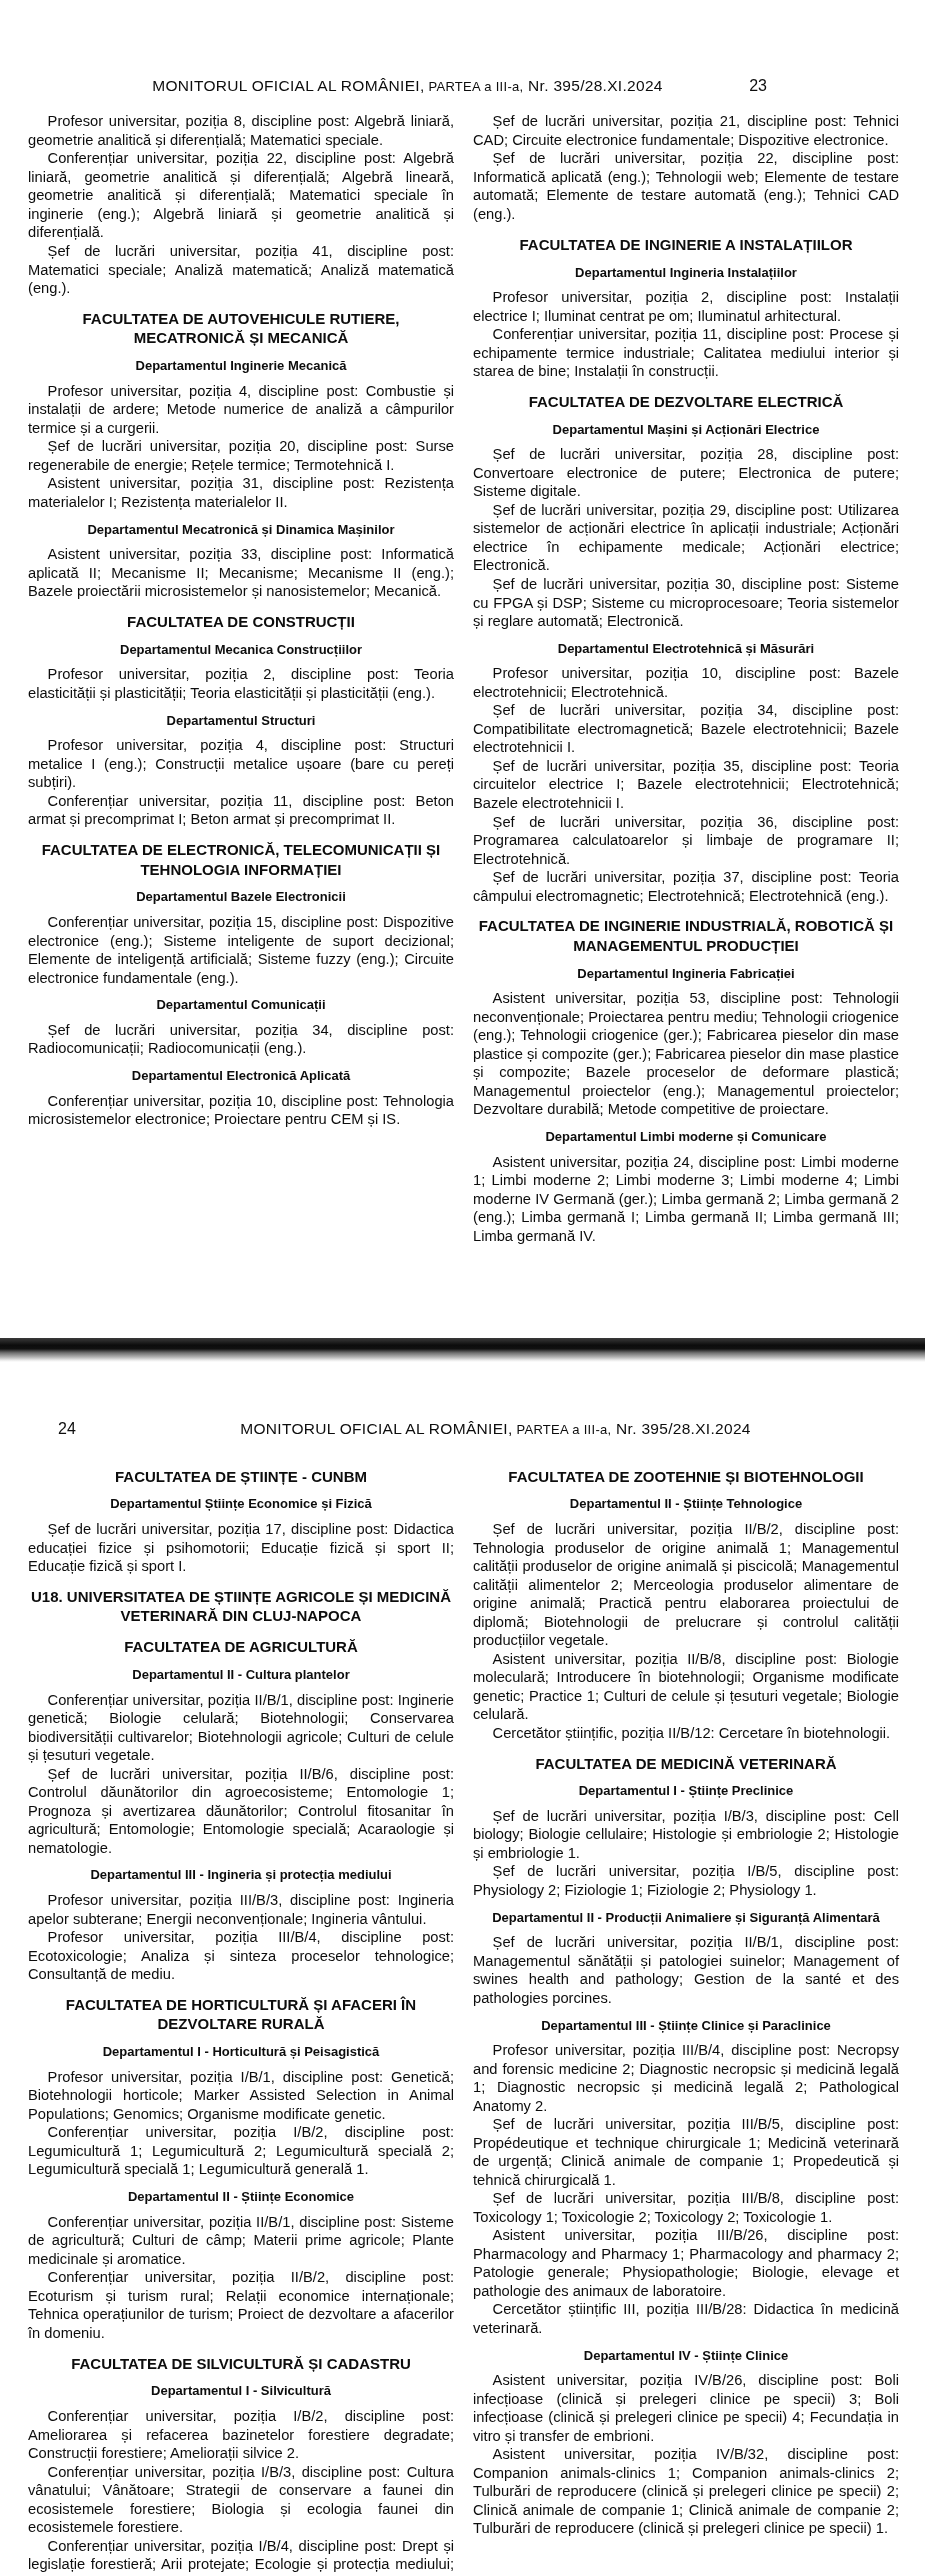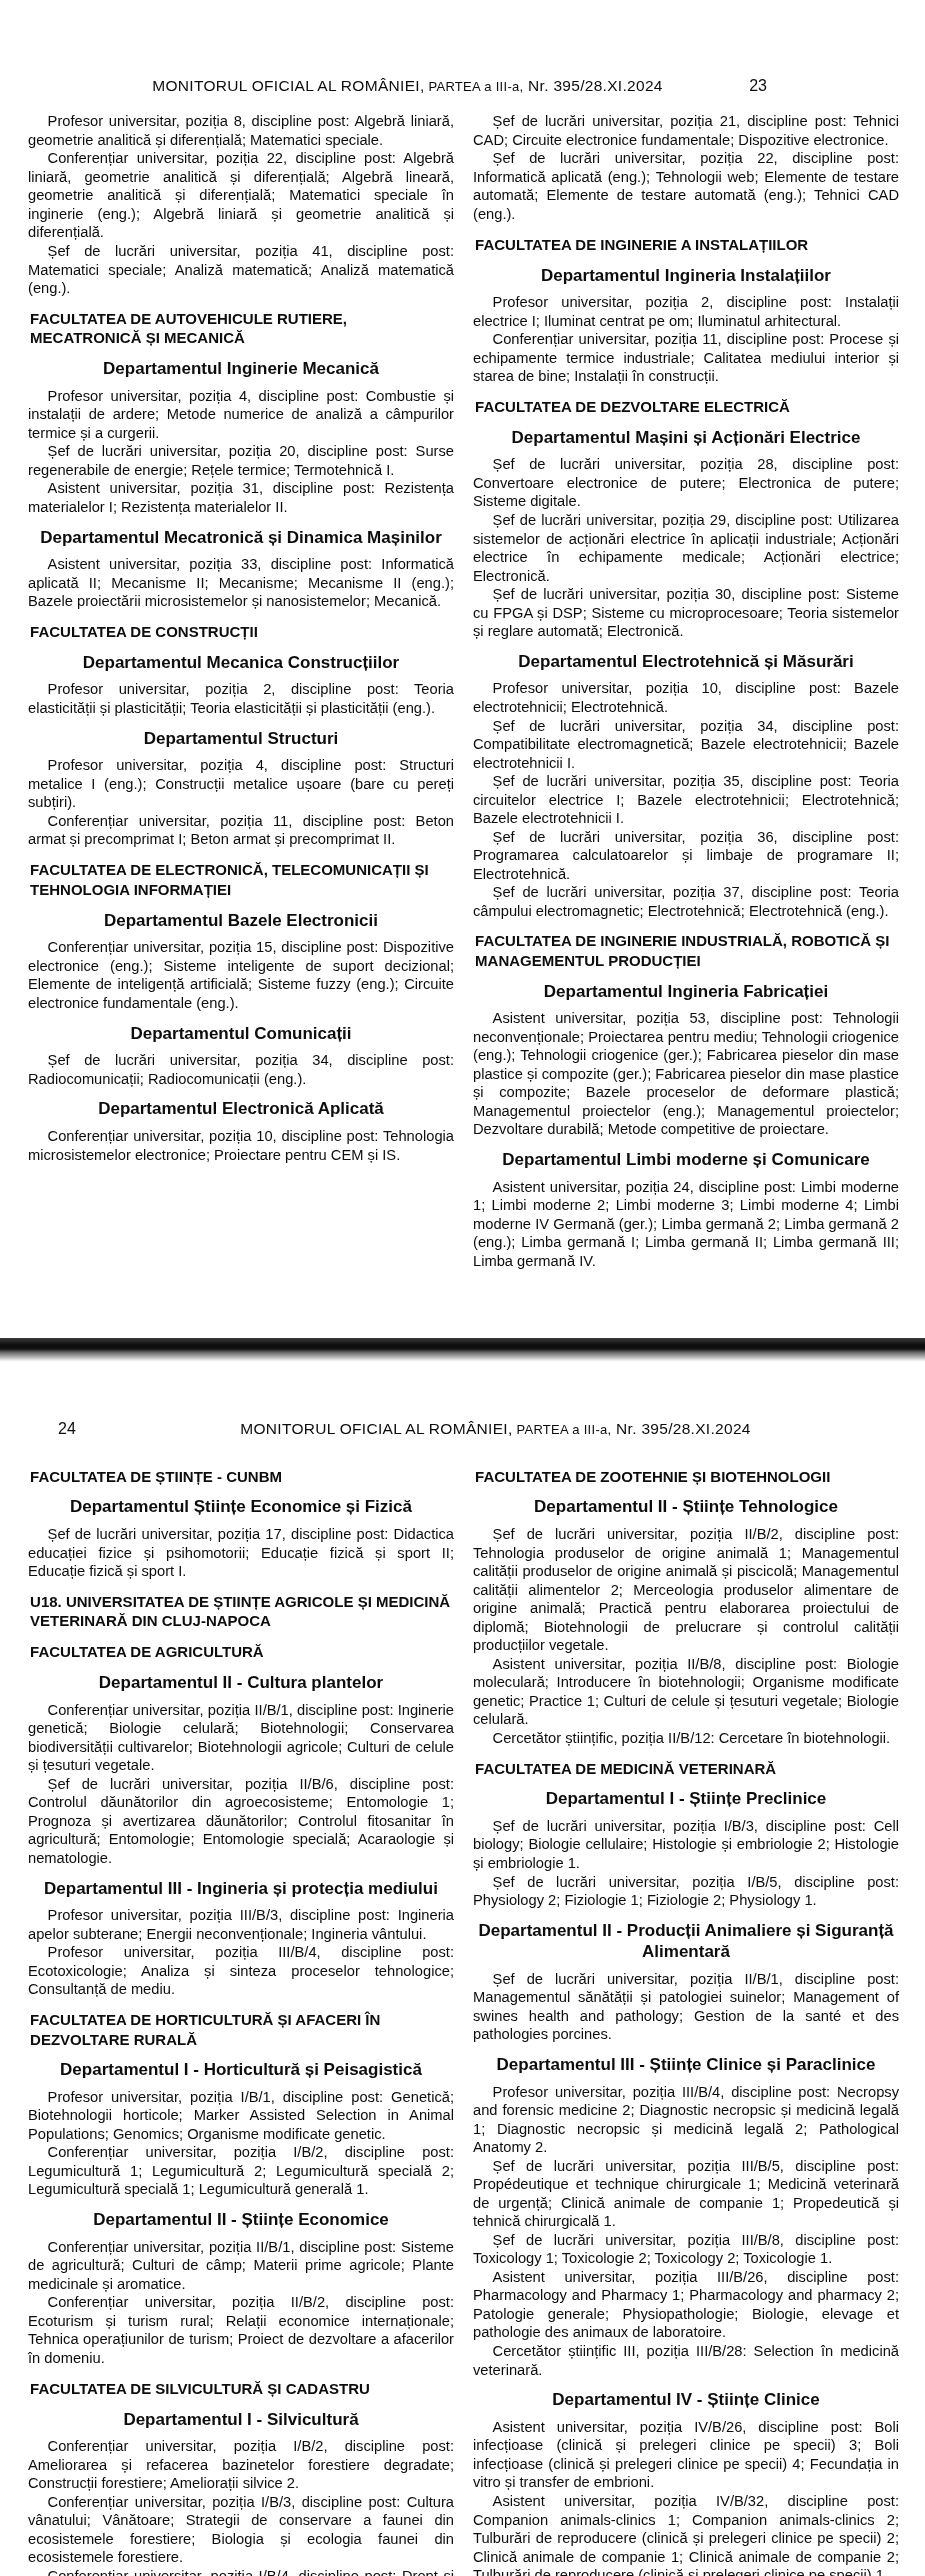--- a/index.html
+++ b/index.html
@@ -20,22 +20,22 @@
   .pg-title{position:absolute;left:50%;transform:translateX(-50%);font-size:15.5px;letter-spacing:0.3px;}
   .pg1 .pg-title{margin-left:-56px;}
   .pg2 .pg-title{margin-left:32px;}
   .pg-title .part{font-size:13px;}
   .pg-num{position:absolute;font-size:16px;top:0;}
   .num-right{right:132px;}
   .num-left{left:30px;text-align:center;}
   .cols{display:flex;gap:19px;}
   .col{flex:1 1 0;min-width:0;}
   .para{font-size:14.7px;line-height:1.26;text-align:justify;text-indent:19.6px;margin:0;}
-  .h1{font-size:15px;font-weight:700;text-align:left;line-height:1.3;margin:11.3px 2.1px 8.2px;}
-  .h2{font-size:17px;font-weight:700;text-align:center;line-height:1.26;margin:10.3px 0 7.2px;}
+  .h1{font-size:15px;font-weight:700;text-align:center;line-height:1.3;margin:11.3px 2.1px 8.2px;}
+  .h2{font-size:13px;font-weight:700;text-align:center;line-height:1.26;margin:10.3px 0 7.2px;}
 </style>
 </head>
 <body>
 
 <div id="doc">
     <div class="pg pg1">
       <div class="pg-header">
         <div class="pg-num num-right">23</div>
         <div class="pg-title"><span>MONITORUL OFICIAL AL ROMÂNIEI,</span><span class="part"> PARTEA a III-a,</span><span> Nr. 395/28.XI.2024</span></div>
       </div>
@@ -133,21 +133,21 @@
           <div class="h2">Departamentul I - Științe Preclinice</div>
           <div class="para">Șef de lucrări universitar, poziția I/B/3, discipline post: Cell biology; Biologie cellulaire; Histologie și embriologie 2; Histologie și embriologie 1.</div>
           <div class="para">Șef de lucrări universitar, poziția I/B/5, discipline post: Physiology 2; Fiziologie 1; Fiziologie 2; Physiology 1.</div>
           <div class="h2">Departamentul II - Producții Animaliere și Siguranță Alimentară</div>
           <div class="para">Șef de lucrări universitar, poziția II/B/1, discipline post: Managementul sănătății și patologiei suinelor; Management of swines health and pathology; Gestion de la santé et des pathologies porcines.</div>
           <div class="h2">Departamentul III - Științe Clinice și Paraclinice</div>
           <div class="para">Profesor universitar, poziția III/B/4, discipline post: Necropsy and forensic medicine 2; Diagnostic necropsic și medicină legală 1; Diagnostic necropsic și medicină legală 2; Pathological Anatomy 2.</div>
           <div class="para">Șef de lucrări universitar, poziția III/B/5, discipline post: Propédeutique et technique chirurgicale 1; Medicină veterinară de urgență; Clinică animale de companie 1; Propedeutică și tehnică chirurgicală 1.</div>
           <div class="para">Șef de lucrări universitar, poziția III/B/8, discipline post: Toxicology 1; Toxicologie 2; Toxicology 2; Toxicologie 1.</div>
           <div class="para">Asistent universitar, poziția III/B/26, discipline post: Pharmacology and Pharmacy 1; Pharmacology and pharmacy 2; Patologie generale; Physiopathologie; Biologie, elevage et pathologie des animaux de laboratoire.</div>
-          <div class="para">Cercetător științific III, poziția III/B/28: Selection în medicină veterinară.</div>
+          <div class="para">Cercetător științific III, poziția III/B/28: Didactica în medicină veterinară.</div>
           <div class="h2">Departamentul IV - Științe Clinice</div>
           <div class="para">Asistent universitar, poziția IV/B/26, discipline post: Boli infecțioase (clinică și prelegeri clinice pe specii) 3; Boli infecțioase (clinică și prelegeri clinice pe specii) 4; Fecundația in vitro și transfer de embrioni.</div>
           <div class="para">Asistent universitar, poziția IV/B/32, discipline post: Companion animals-clinics 1; Companion animals-clinics 2; Tulburări de reproducere (clinică și prelegeri clinice pe specii) 2; Clinică animale de companie 1; Clinică animale de companie 2; Tulburări de reproducere (clinică și prelegeri clinice pe specii) 1.</div>
         </div>
       </div>
     </div>
   </div>
 
 
 </body></html>

